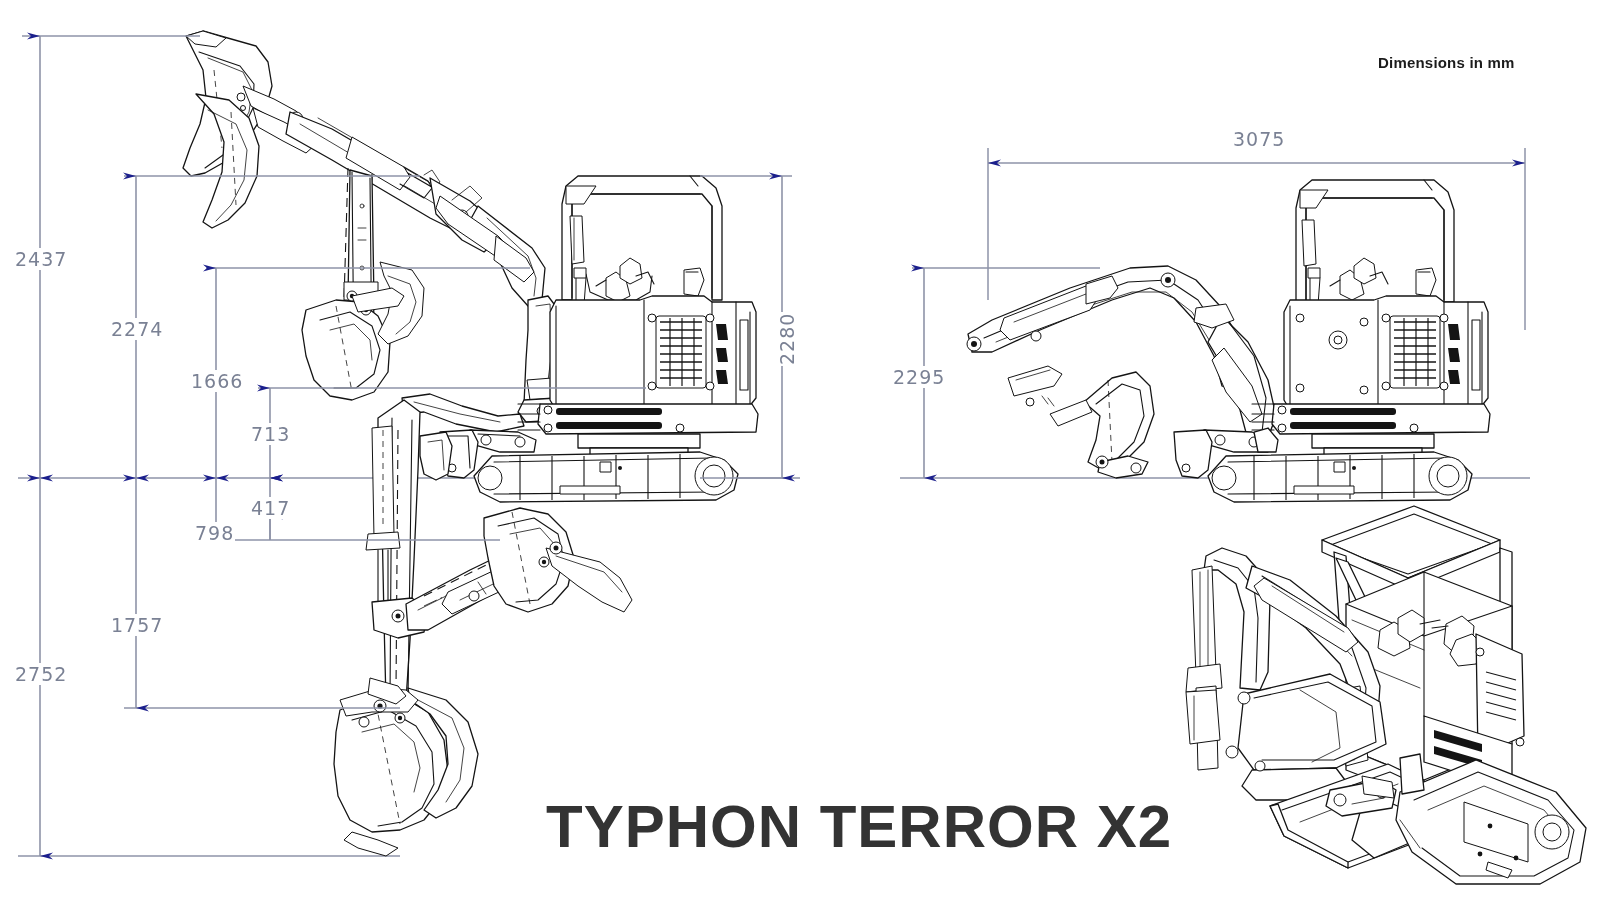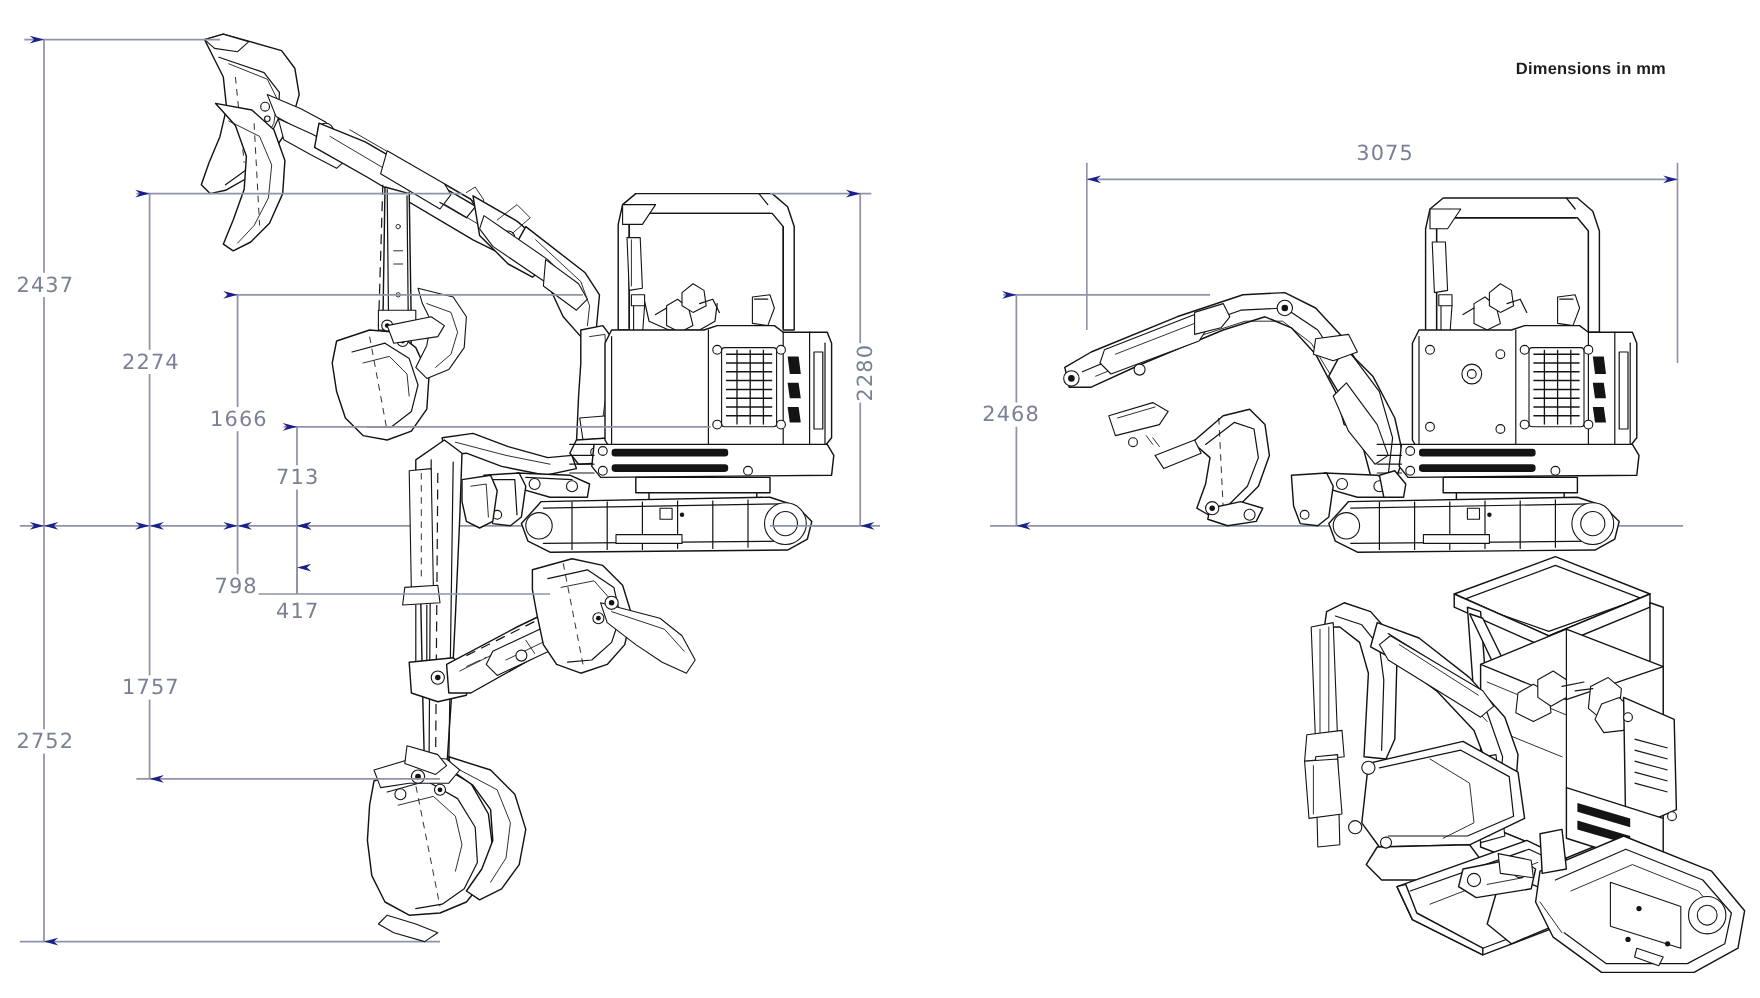--- a/index.html
+++ b/index.html
@@ -588,27 +588,28 @@
 
       <line class="ext" x1="988" y1="148" x2="988" y2="300"></line>
       <line class="ext" x1="1525" y1="148" x2="1525" y2="330"></line>
       <line class="dl" x1="988" y1="163" x2="1525" y2="163" marker-start="url(#arrL)" marker-end="url(#arrR)"></line>
     </g>
   </svg>
 
   <div class="note-text" style="left:1378px; top:54px;">Dimensions in mm</div>
 
 
+  <div class="title-sub" style="left:546px; top:792px;">TYPHON TERROR X2</div>
 
   <div class="dim-label" style="left:14px; top:248px;">2437</div>
   <div class="dim-label" style="left:110px; top:318px;">2274</div>
   <div class="dim-label" style="left:190px; top:370px;">1666</div>
   <div class="dim-label" style="left:250px; top:423px;">713</div>
-  <div class="dim-label" style="left:250px; top:497px;margin-top:48px;">417</div>
+  <div class="dim-label" style="left:250px; top:497px;">417</div>
   <div class="dim-label" style="left:194px; top:522px;">798</div>
   <div class="dim-label" style="left:110px; top:570px;margin-top:44px;">1757</div>
   <div class="dim-label" style="left:14px; top:615px;margin-top:48px;">2752</div>
 
   <div class="dim-label vert" style="left:776px; top:366px;">2280</div>
-  <div class="dim-label" style="left:892px; top:366px;">2468</div>
+  <div class="dim-label" style="left:892px; top:366px;">2295</div>
   <div class="dim-label" style="left:1232px; top:128px;">3075</div>
 
 </div>
 
 </body></html>

